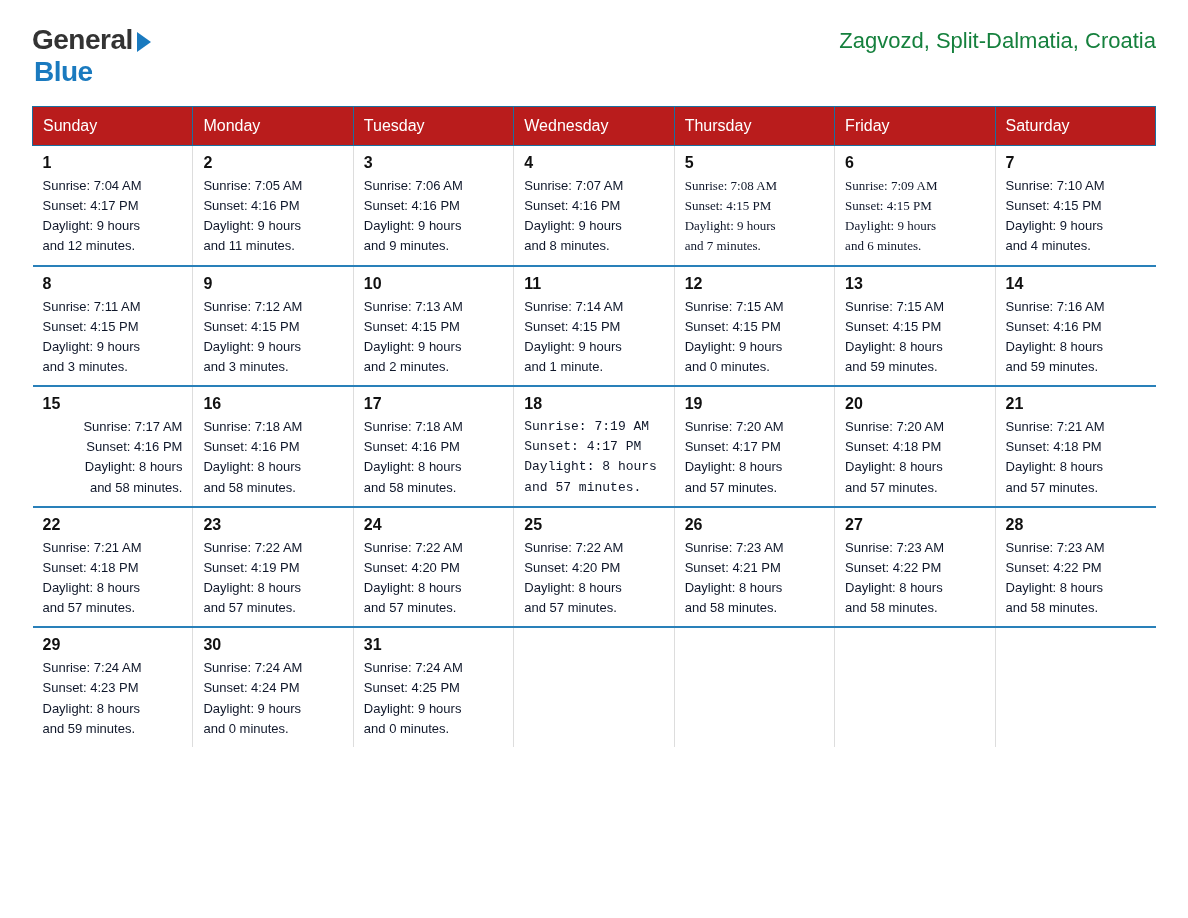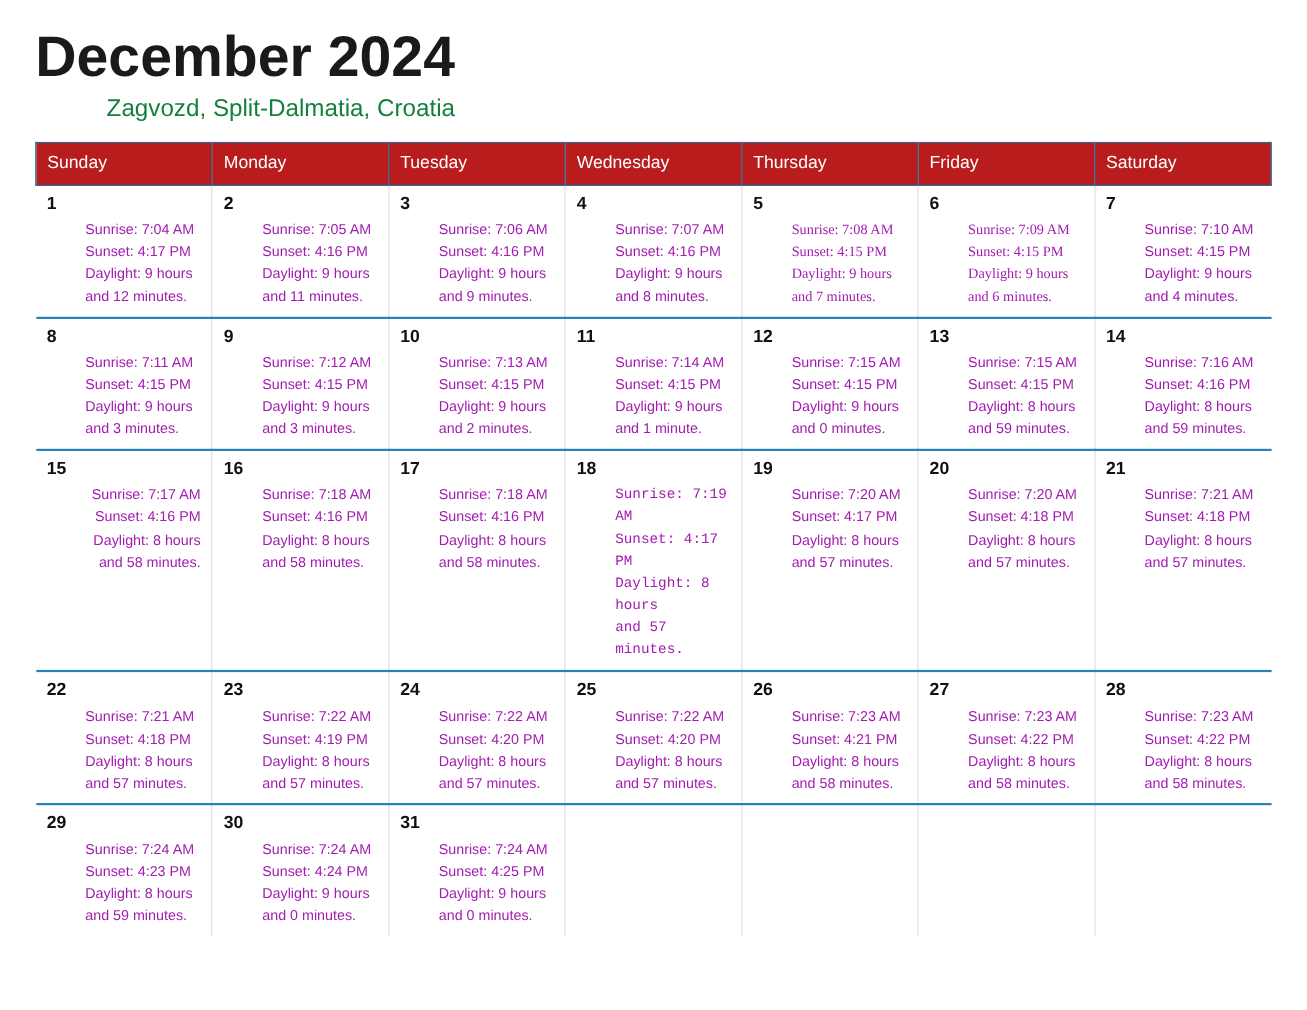--- a/index.html
+++ b/index.html
@@ -93,34 +93,39 @@
     }
     .day-num {
       font-size: 16px;
       font-weight: bold;
       color: #111;
       display: block;
       margin-bottom: 4px;
     }
     .day-info {
       font-size: 13px;
-      color: #a21caf;
+      color: #0f172a;
       line-height: 1.55;
-      margin-left: 35px;
     }
     tbody tr:last-child {
       border-bottom: none;
     }
   </style>
 </head>
 <body>
 
 <div class="header">
+  <div class="logo">
+    <div class="logo-top">
+      <span class="logo-general">General</span>
+      <div class="logo-arrow"></div>
+    </div>
+    <span class="logo-blue">Blue</span>
+  </div>
   <div class="title-block">
-    <h1>December 2024</h1>
     <div class="subtitle">Zagvozd, Split-Dalmatia, Croatia</div>
   </div>
 </div>
 
 <table>
   <thead>
     <tr>
     <th>Sunday</th>
         <th>Monday</th>
         <th>Tuesday</th>

